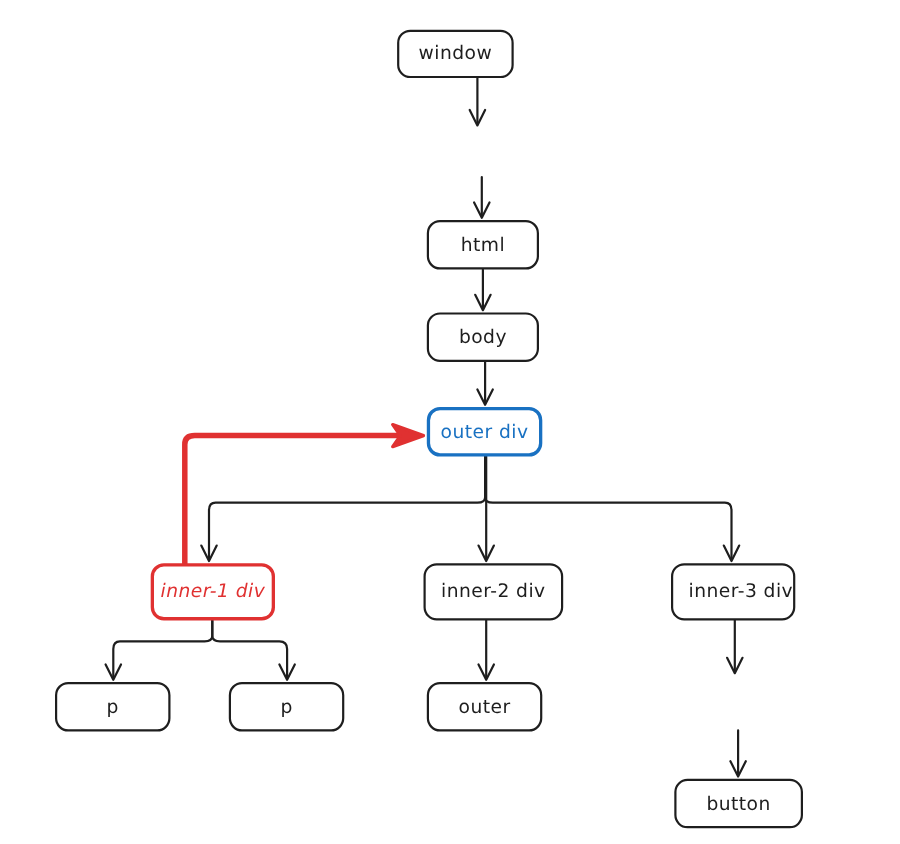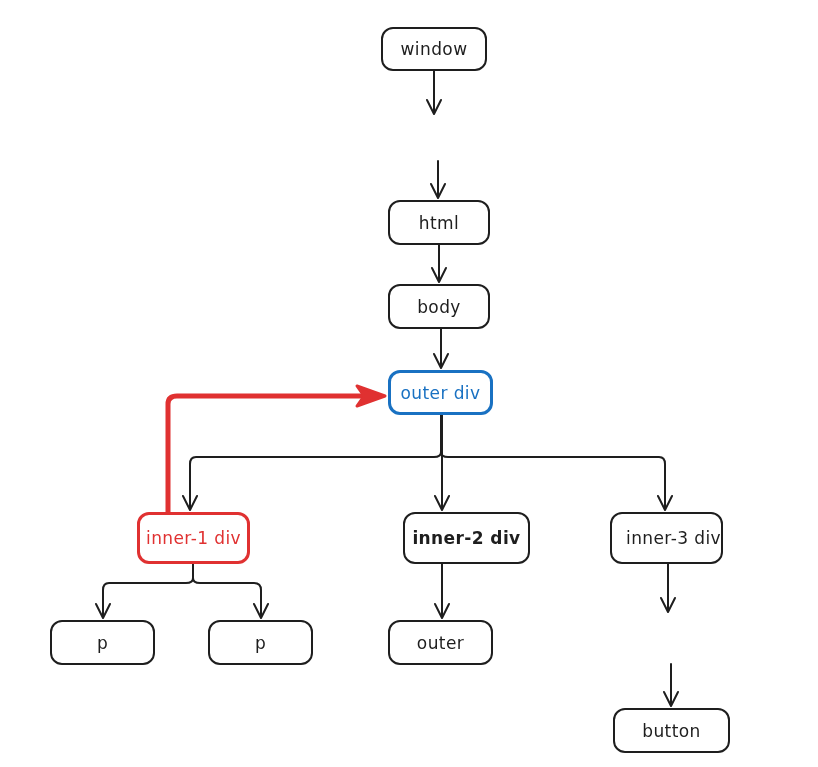--- a/index.html
+++ b/index.html
@@ -122,42 +122,42 @@
       <path d="M664,692 L671,706 L678,692" stroke="#1e1e1e" stroke-width="2" fill="none" stroke-linecap="round" stroke-linejoin="round"></path>
     </g>
 
     <g>
       <path d="M168,512 L168,404 Q168,396 177,396 L366,396" stroke="#e03131" stroke-width="5" fill="none" stroke-linecap="round" stroke-linejoin="round"></path>
       <path d="M357,386 L385,396 L357,406 L364,396 Z" fill="#e03131" stroke="#e03131" stroke-width="3" stroke-linejoin="round"></path>
     </g>
 
   </svg>
 
-  <div class="node" style="left:381px; top:27px; width:106px; height:44px;">
+  <div class="node" style="left:361px; top:27px; width:106px; height:44px;">
     <span class="node-label">window</span>
   </div>
 
 
   <div class="node" style="left:388px; top:200px; width:102px; height:45px;">
     <span class="node-label">html</span>
   </div>
 
   <div class="node accent-blue" style="left:388px; top:370px; width:105px; height:45px;">
     <span class="node-label">outer div</span>
   </div>
 
   <div class="node" style="left:388px; top:284px; width:102px; height:45px;">
     <span class="node-label">body</span>
   </div>
 
-  <div class="node accent-red" style="left:137px; top:512px; width:113px; height:52px;">
+  <div class="node accent-red" style="left:137px; top:512px; width:113px; height:52px;font-style:italic;">
     <span class="node-label">inner-1 div</span>
   </div>
 
-  <div class="node" style="left:403px; top:512px; width:127px; height:52px;font-weight:bold;">
+  <div class="node" style="left:385px; top:512px; width:127px; height:52px;">
     <span class="node-label">inner-2 div</span>
   </div>
 
   <div class="node" style="left:610px; top:512px; width:113px; height:52px;padding-left:14px;">
     <span class="node-label">inner-3 div</span>
   </div>
 
   <div class="node" style="left:50px; top:620px; width:105px; height:45px;">
     <span class="node-label">p</span>
   </div>

